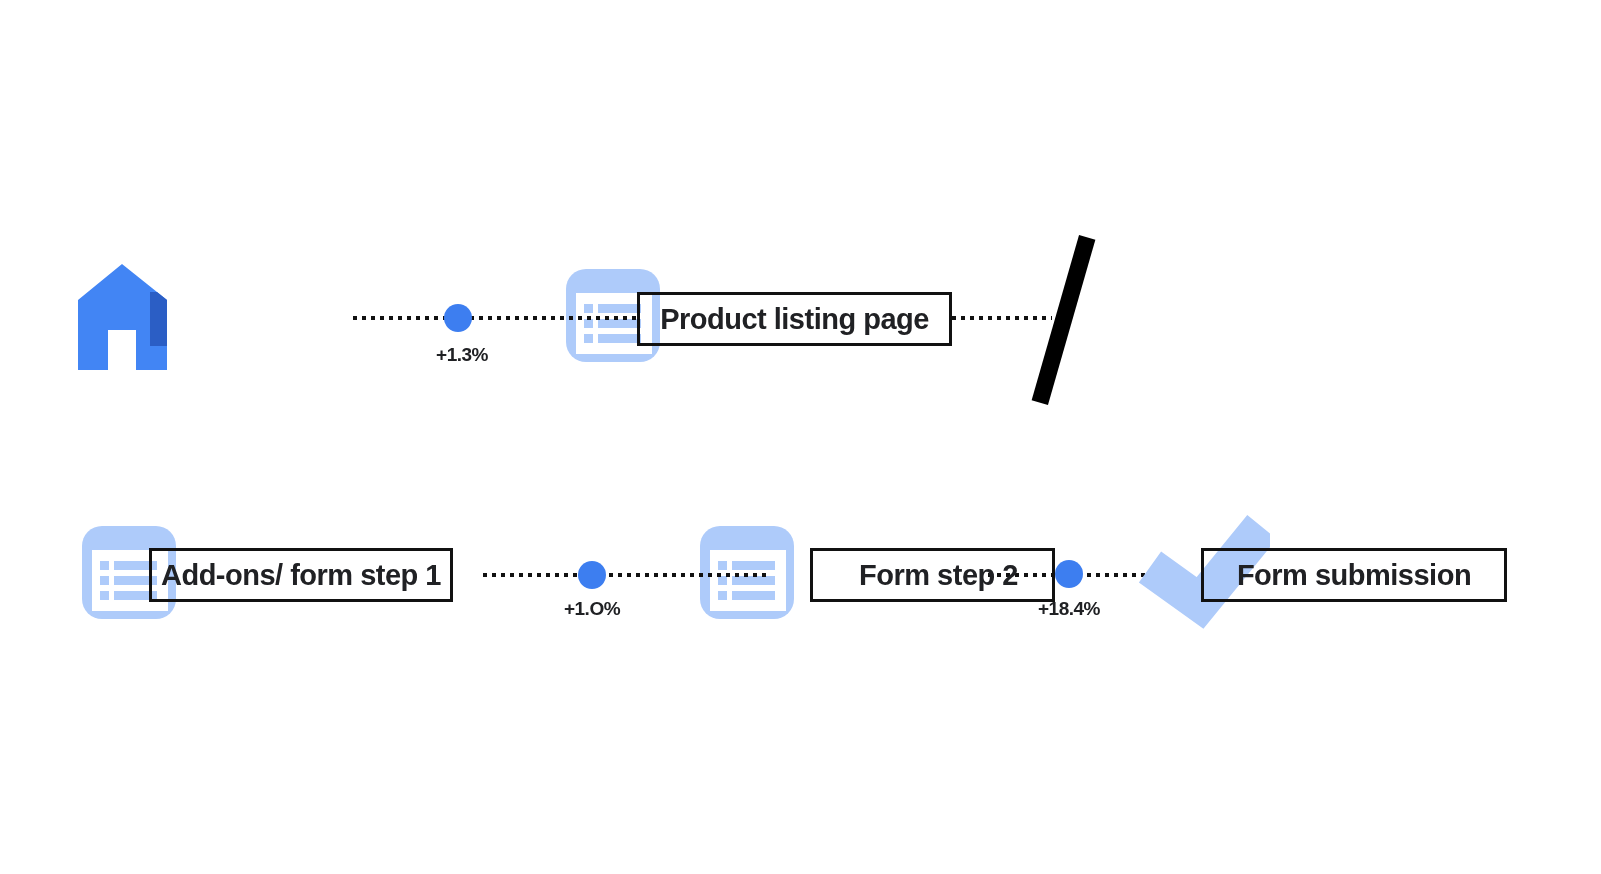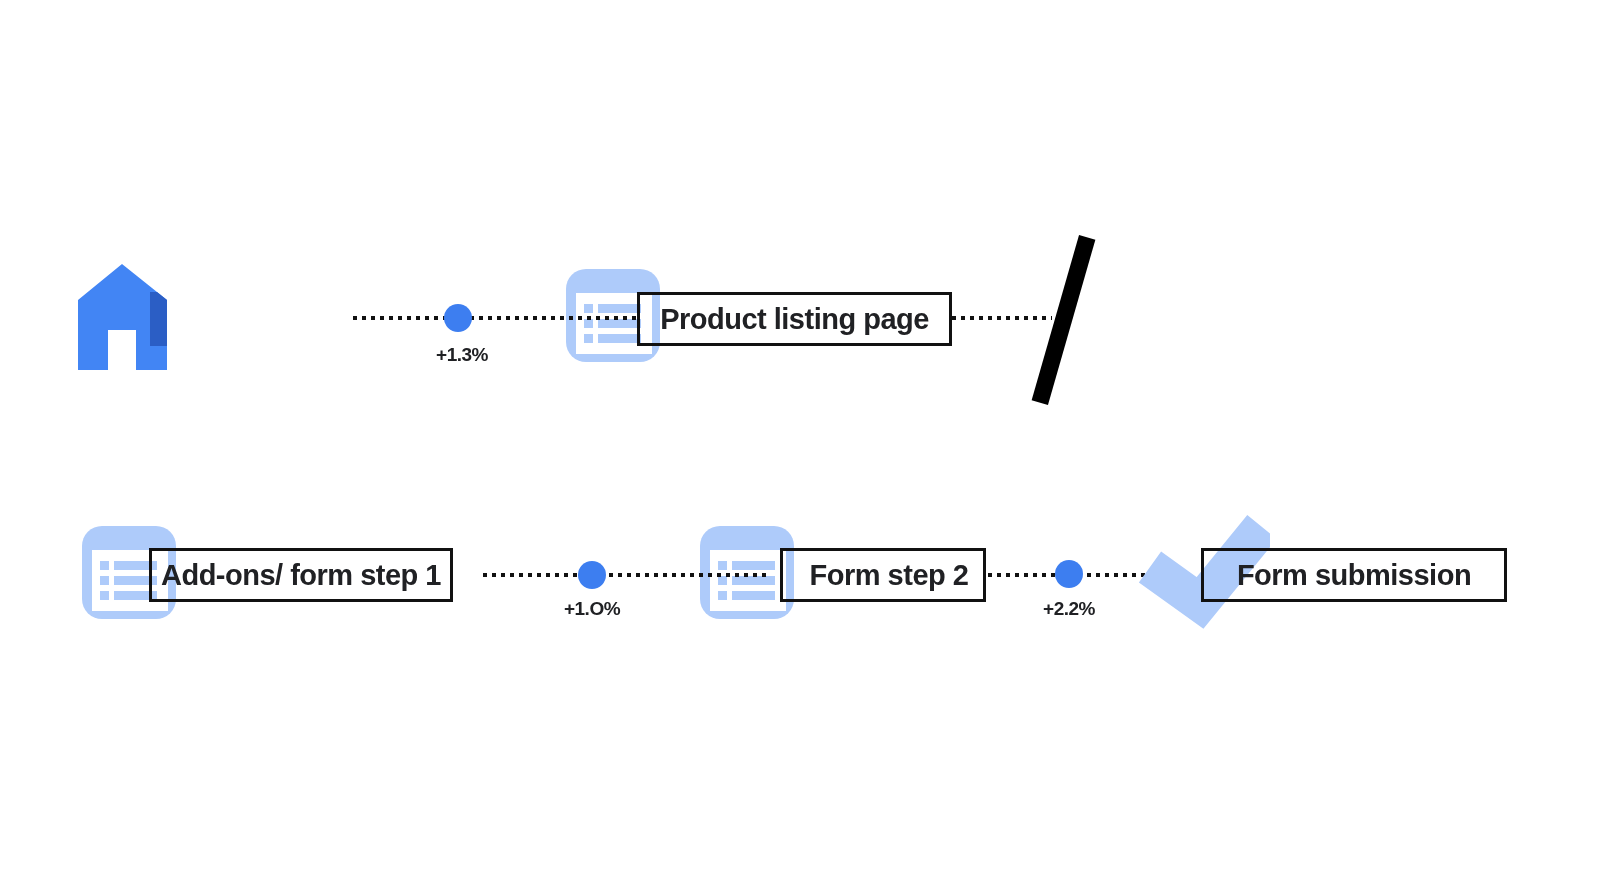--- a/index.html
+++ b/index.html
@@ -130,27 +130,27 @@
           <div class="sq"></div>
           <div class="bar"></div>
         </div>
       <div class="row" style="top:41px;">
           <div class="sq"></div>
           <div class="bar"></div>
         </div>
     </div>
   </div>
 
-  <div class="label-box" style="left:780px;top:548px;width:206px;height:54px;padding-left:12px;">
+  <div class="label-box" style="left:810px;top:548px;width:245px;height:54px;padding-left:12px;">
     <span>Form step 2</span>
   </div>
 
   <div class="dotline" style="left:988px;top:573px;width:160px;"></div>
   <div class="lift-dot" style="left:1055px;top:560px;"></div>
-  <div class="lift-label" style="left:1069px;top:598px;">+2.2%</div>
+  <div class="lift-label" style="left:1069px;top:598px;">+18.4%</div>
 
   <svg class="check-icon" width="160" height="130" viewBox="0 0 160 130">
     <polyline points="40,62 90,98 152,22" fill="none" stroke="#AECBFA" stroke-width="38" stroke-linecap="butt" stroke-linejoin="miter"></polyline>
   </svg>
 
   <div class="label-box" style="left:1201px;top:548px;width:306px;height:54px;text-align:center;">
     <span>Form submission</span>
   </div>
 
 </div>

